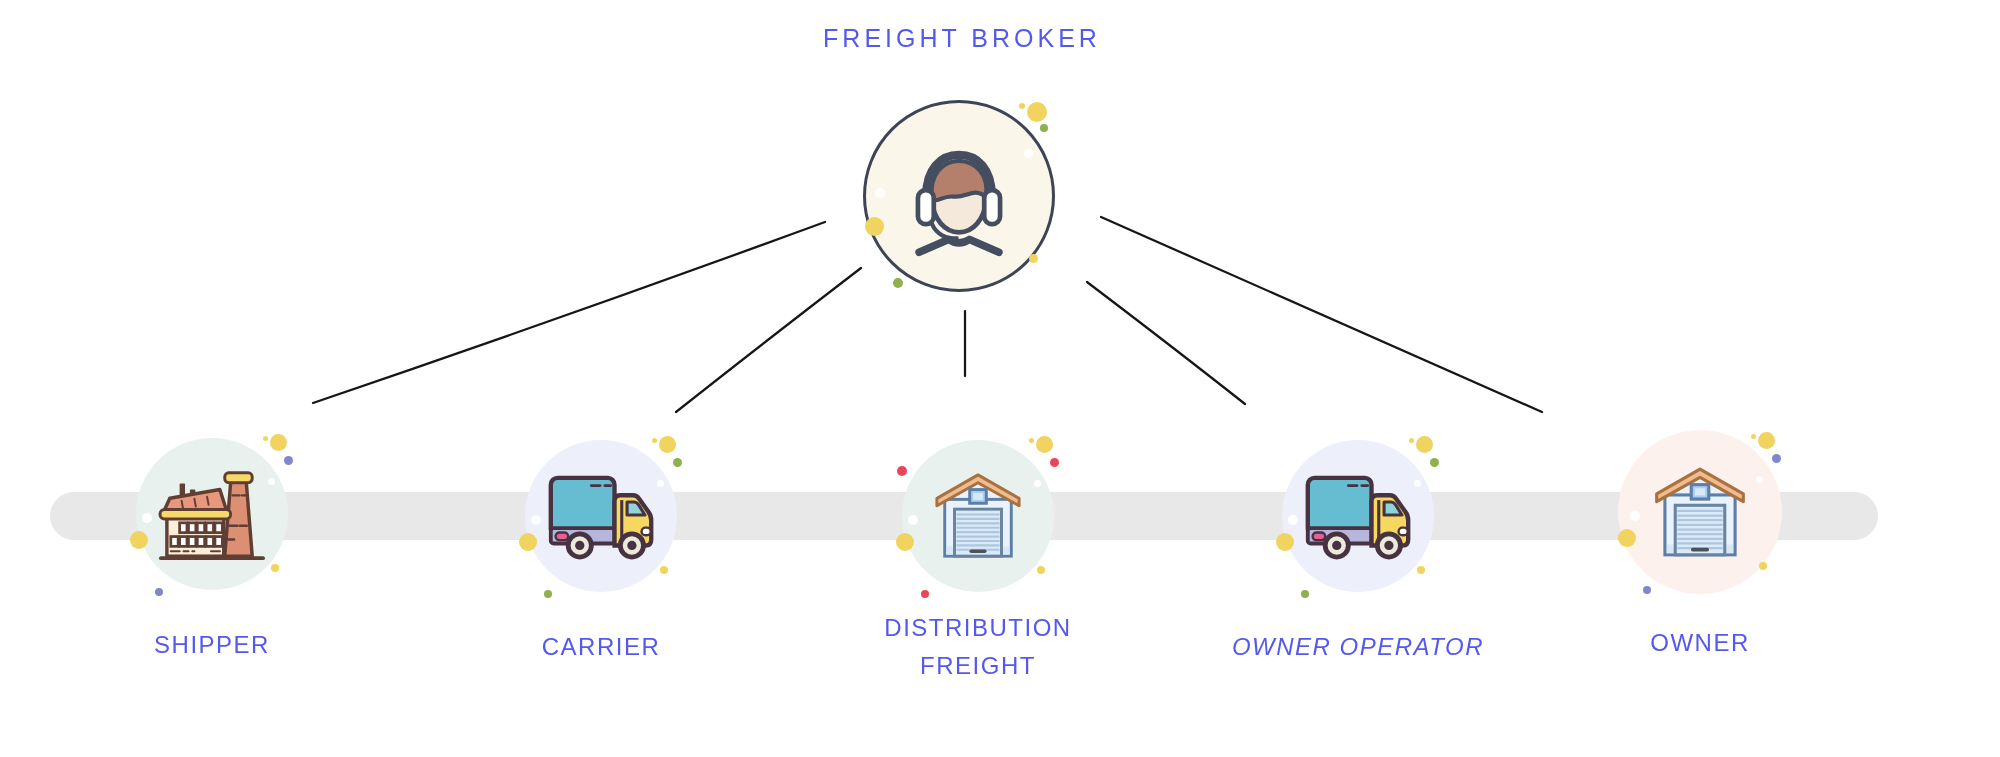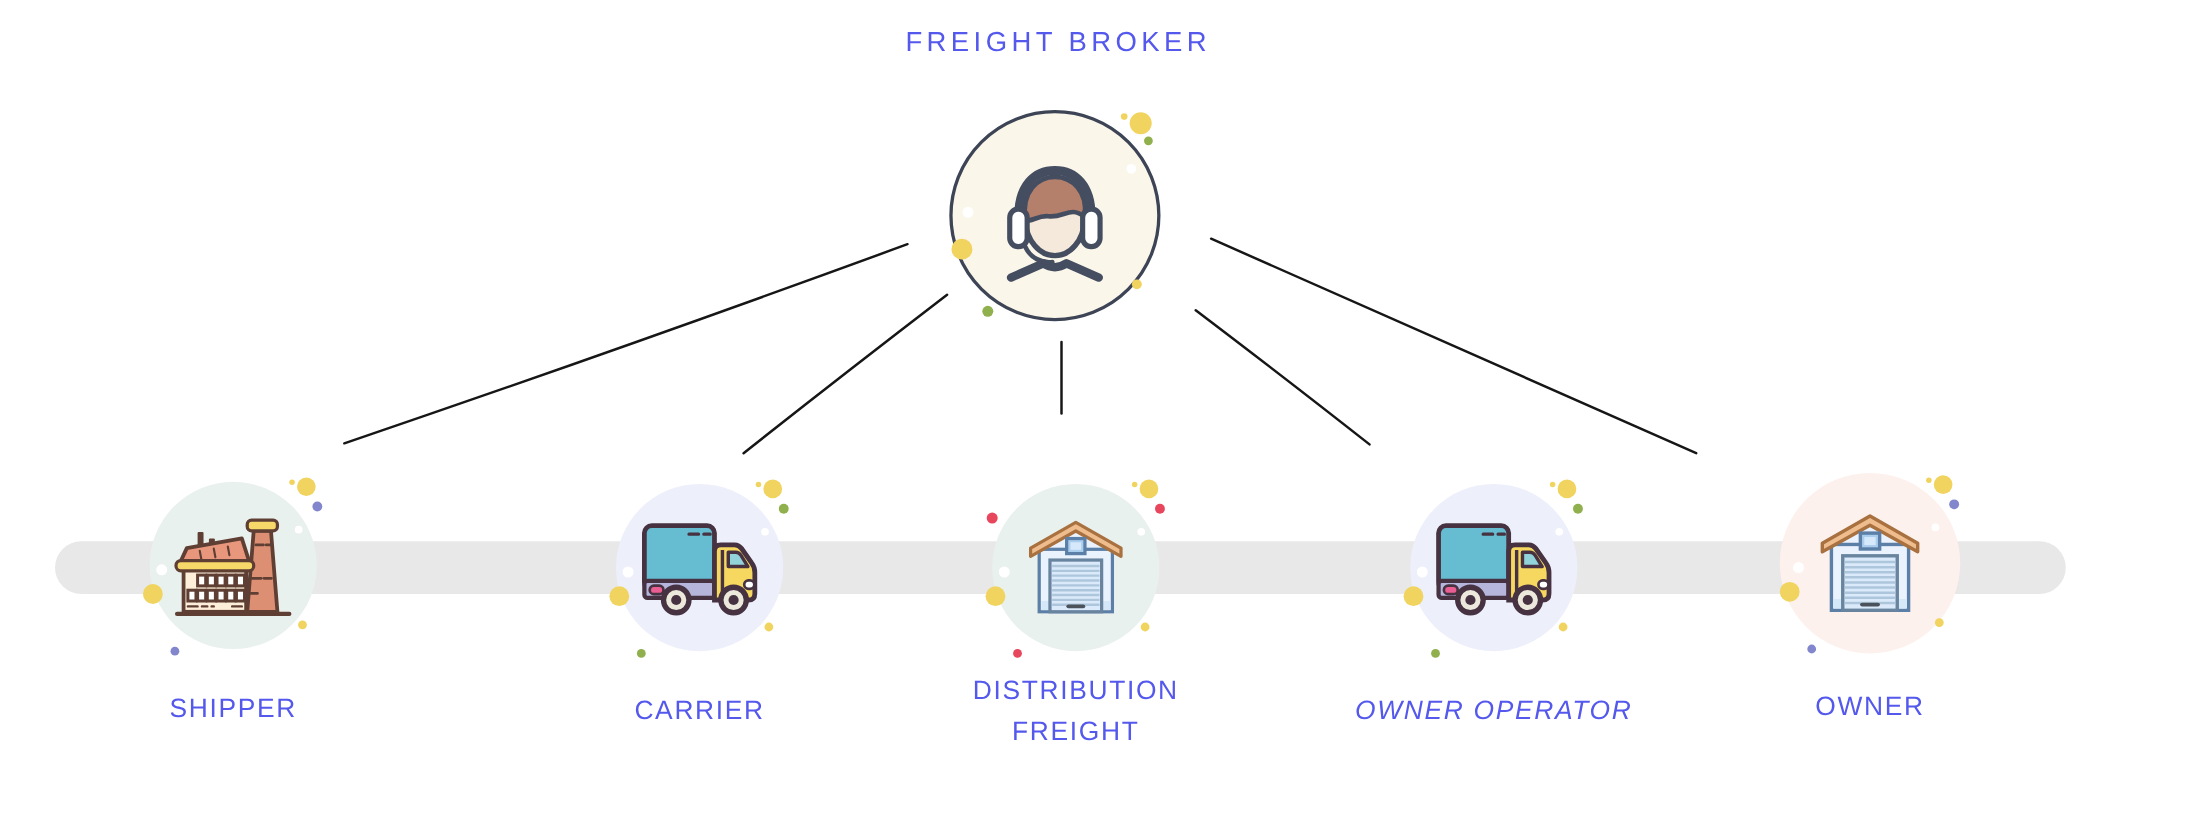--- a/index.html
+++ b/index.html
@@ -133,21 +133,21 @@
     <i class="dot white d4"></i>
     <i class="dot white d5"></i>
     <i class="dot yellow d6"></i>
     <i class="dot yellow d7"></i>
     <i class="dot purple d8"></i>
     <div class="label">
         <span>SHIPPER</span>
       </div>
   </div>
 
-  <div class="node" style="left:536px;top:416px;">
+  <div class="node" style="left:501px;top:416px;">
     <div class="circle bg-lavender">
       <svg width="112" height="91" viewBox="0 0 116 94">
         <rect x="6" y="7" width="66" height="60" rx="7" fill="#66bcd0" stroke="#463240" stroke-width="4.5"></rect>
         <path d="M48 15 h9 M62 15 h6" stroke="#463240" stroke-width="3" stroke-linecap="round"></path>
         <rect x="6" y="59" width="66" height="16" rx="3" fill="#b6b6dd" stroke="#463240" stroke-width="4"></rect>
         <rect x="11" y="63.5" width="13" height="8" rx="4" fill="#ea5e93" stroke="#463240" stroke-width="2.5"></rect>
         <path d="M72 31 Q72 25 78 25 L91 25 Q95 25 97.5 28.5 L107 42 Q110 46 110 51 L110 71 Q110 77 104 77 L72 77 Z" fill="#f6d75f" stroke="#463240" stroke-width="4.5"></path>
         <path d="M79.5 30 V72" stroke="#463240" stroke-width="3.2"></path>
         <path d="M85 32 L92 32 Q95 32 97 35 L103.5 45.5 L85 45.5 Z" fill="#92d2d9" stroke="#463240" stroke-width="3.2" stroke-linejoin="round"></path>
         <rect x="100" y="58.5" width="9.5" height="8" rx="4" fill="#ffffff" stroke="#463240" stroke-width="2.5"></rect>

